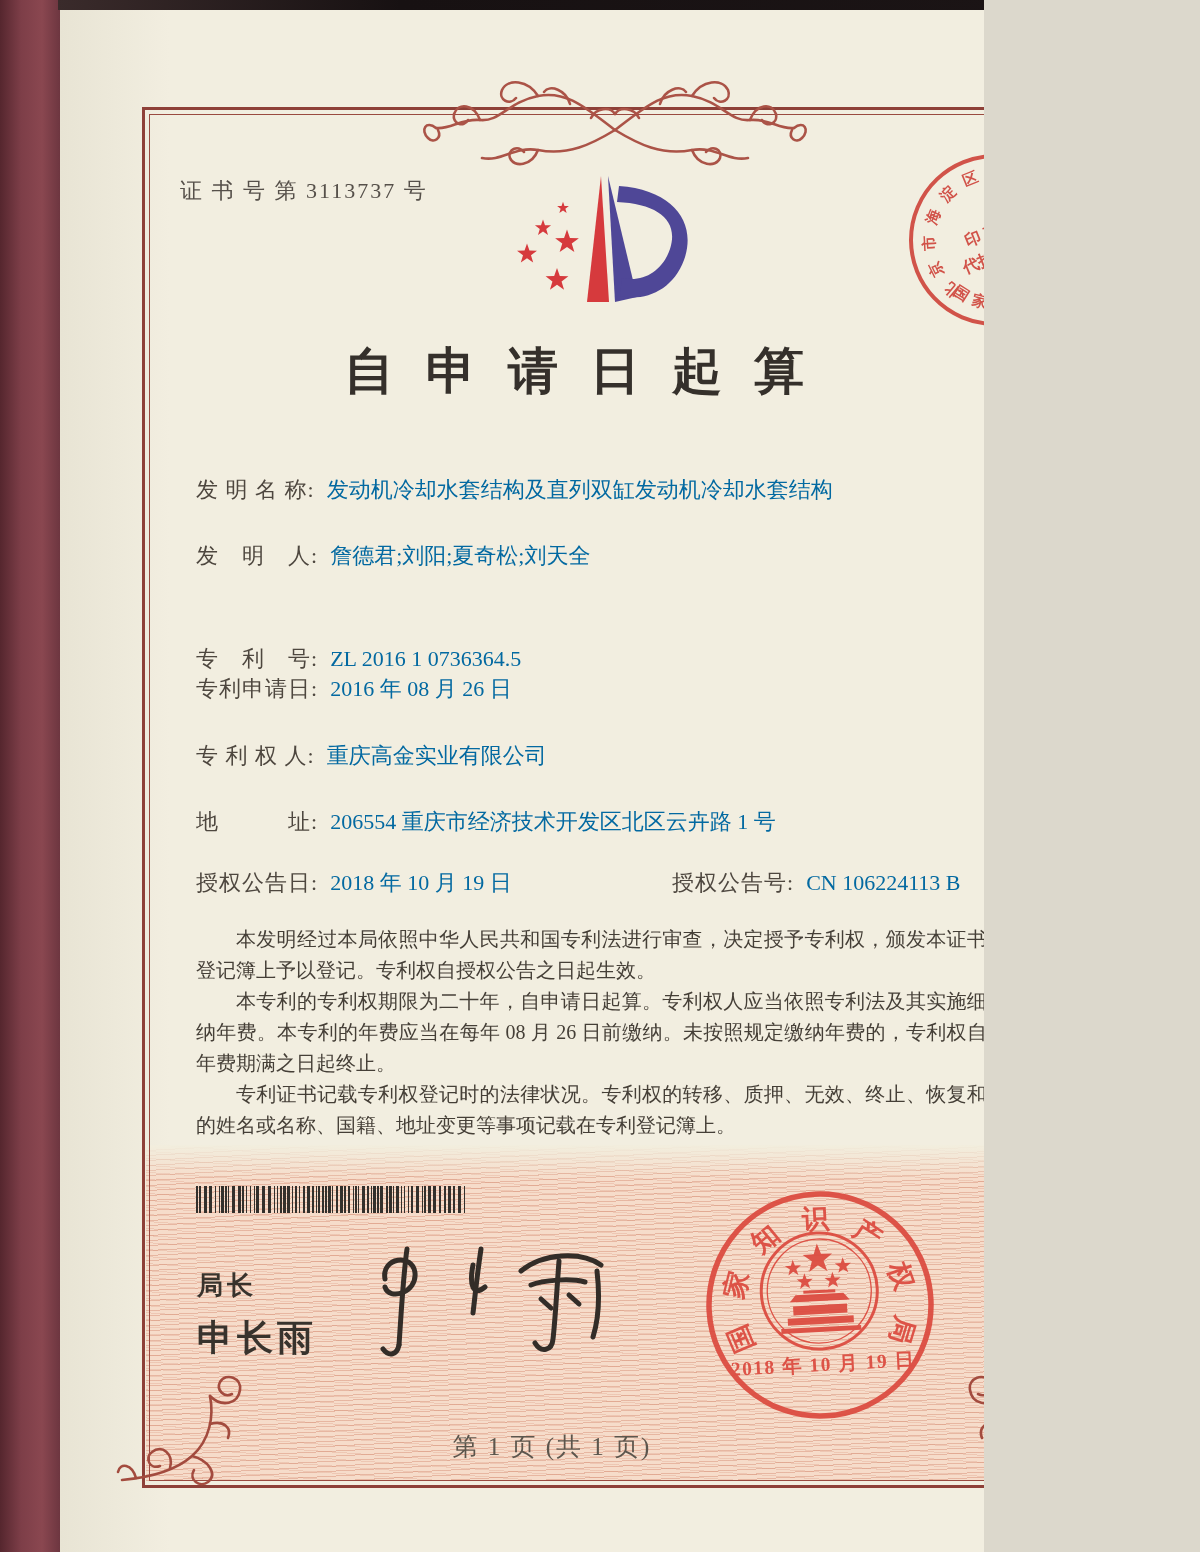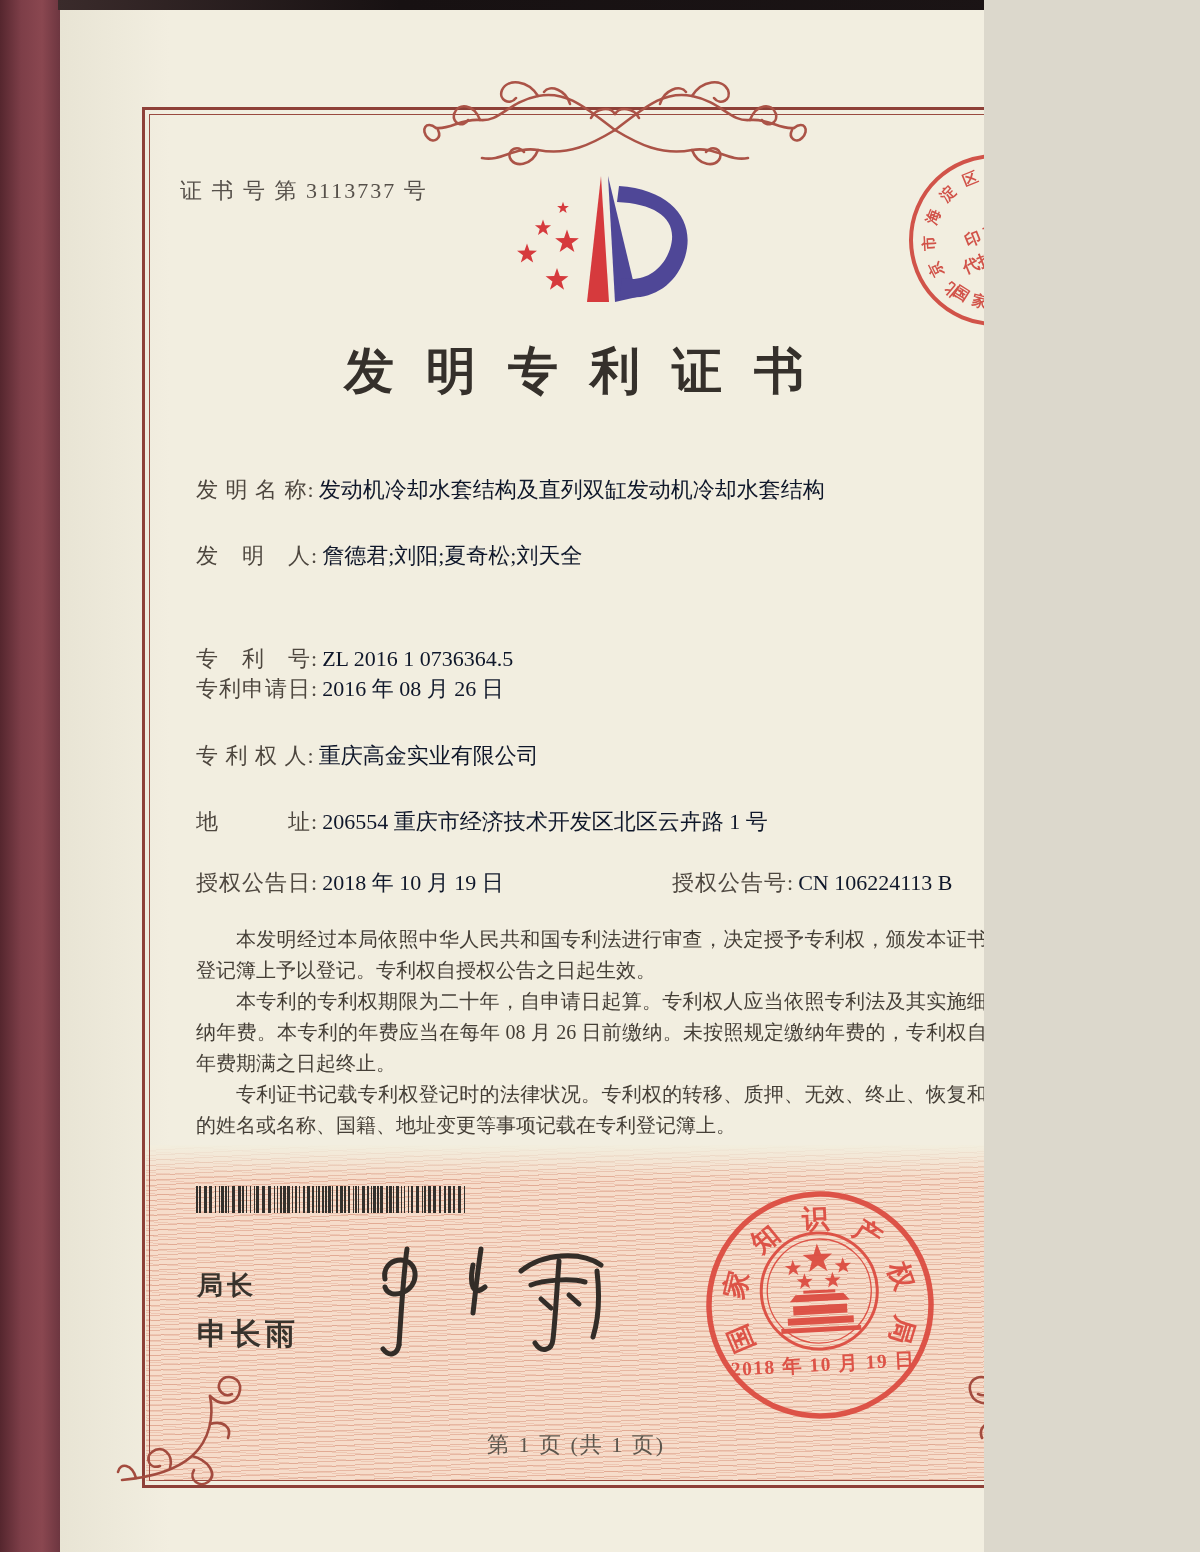--- a/index.html
+++ b/index.html
@@ -30,37 +30,37 @@
   
   .frame{left:142px;top:107px;width:926px;height:1375px;border:3px solid #8e4038;}
   .frame-inner{position:absolute;left:4px;top:4px;right:4px;bottom:4px;border:1px solid #9a4a40;}
 
   .certno{left:180px;top:176px;font-size:22px;color:#56504a;letter-spacing:2px;}
   .title{left:130px;top:338px;width:920px;text-align:center;font-size:50px;
          letter-spacing:32px;color:#35302b;font-weight:600;}
 
   .frow{left:196px;width:880px;height:30px;font-size:22px;color:#433d35;white-space:nowrap;}
   .flabel{color:#4e473f;letter-spacing:1px;}
-  .fvalue{margin-left:4px;color:#0f172a;}
+  .fvalue{margin-left:12px;color:#0369a1;}
   .grant2{position:absolute;left:476px;top:0;}
 
   .paras{left:196px;top:924px;width:872px;font-size:20px;line-height:31px;
          color:#453f37;text-align:justify;}
   .paras p{margin:0;text-indent:2em;}
 
   .barcode{left:196px;top:1186px;width:276px;height:27px;}
   .barcode i{position:absolute;top:0;bottom:0;background:#33302c;}
 
   .dtitle{left:197px;top:1268px;font-size:26px;color:#38332d;
           font-family:"Liberation Sans","DejaVu Sans",sans-serif;font-weight:600;letter-spacing:4px;}
-  .dname{left:197px;top:1314px;font-size:30px;color:#38332d;
+  .dname{left:197px;top:1314px;font-size:36px;color:#38332d;
          font-family:"Liberation Sans","DejaVu Sans",sans-serif;font-weight:600;letter-spacing:4px;}
 
-  .footer{left:112px;top:1430px;width:928px;text-align:center;
-          font-size:22px;color:#5c564d;letter-spacing:2px;}
+  .footer{left:88px;top:1430px;width:928px;text-align:center;
+          font-size:25px;color:#5c564d;letter-spacing:2px;}
 
   svg text{font-family:"Liberation Serif","DejaVu Serif",serif;}
   .z1{z-index:1}.z2{z-index:2}.z3{z-index:3}.z4{z-index:4}.z5{z-index:5}
 </style>
 </head>
 <body>
 
 <svg width="0" height="0" style="position:absolute">
   <defs>
     <path id="star" d="M0,-10 L2.35,-3.24 L9.51,-3.09 L3.8,1.24 L5.88,8.09 L0,4 L-5.88,8.09 L-3.8,1.24 L-9.51,-3.09 L-2.35,-3.24 Z"></path>
@@ -154,21 +154,21 @@
     <path d="M96,6 L82,132 L104,132 Z" fill="#d63a3d"></path>
     <path d="M103,6 L110,132 L132,127 Z" fill="#4f4797"></path>
     <path d="M114,16 C170,20 192,54 179,90 C168,120 140,132 115,126 L117,108 C139,113 158,100 165,79 C174,51 154,34 112,32 Z" fill="#4f4797"></path>
     <use href="#star" transform="translate(58,38) scale(0.62)" fill="#d63a3d"></use>
     <use href="#star" transform="translate(38,58) scale(0.85)" fill="#d63a3d"></use>
     <use href="#star" transform="translate(62,72) scale(1.25)" fill="#d63a3d"></use>
     <use href="#star" transform="translate(22,84) scale(1.05)" fill="#d63a3d"></use>
     <use href="#star" transform="translate(52,110) scale(1.2)" fill="#d63a3d"></use>
   </svg>
 
-  <div class="abs title z4">发明专利证书</div>
+  <div class="abs title z4">自申请日起算</div>
 
   <div class="abs frow z4" style="top:475px">
     <span class="flabel">发 明 名 称:</span><span class="fvalue">发动机冷却水套结构及直列双缸发动机冷却水套结构</span>
   </div>
   <div class="abs frow z4" style="top:541px">
     <span class="flabel">发　明　人:</span><span class="fvalue">詹德君;刘阳;夏奇松;刘天全</span>
   </div>
   <div class="abs frow z4" style="top:644px">
     <span class="flabel">专　利　号:</span><span class="fvalue">ZL 2016 1 0736364.5</span>
   </div>

